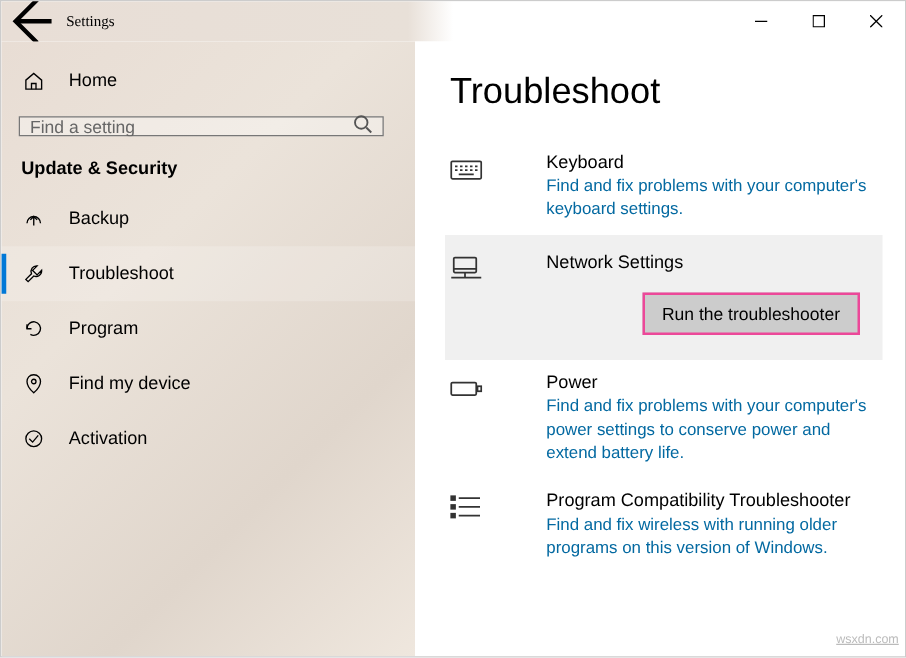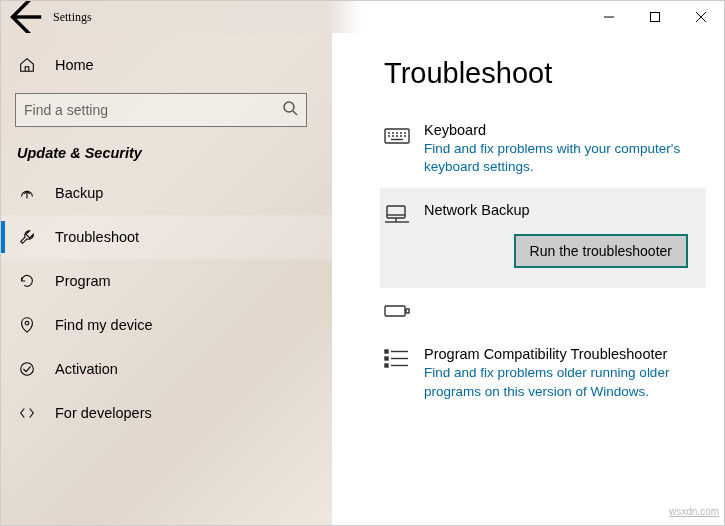--- a/index.html
+++ b/index.html
@@ -2,43 +2,43 @@
 <html><head>
   <meta charset="utf-8">
   <style>
     * { margin: 0; padding: 0; box-sizing: border-box; font-family: "Segoe UI", sans-serif; }
     body { width: 725px; height: 526px; background: #fff; display: flex; flex-direction: column; border: 1px solid #ccc; overflow: hidden; }
     .titlebar { height: 32px; display: flex; align-items: center; background: linear-gradient(to right, #e8ded6, #e8e0d8 45%, #fff 50%); }
     .back-btn { width: 46px; height: 32px; display: flex; align-items: center; justify-content: center; font-size: 14px; }
     .app-title { font-size: 12px; margin-left: 6px; color: #000; font-family: Liberation Serif, serif; }
     .win-controls { margin-left: auto; display: flex; height: 32px; }
     .win-btn { width: 46px; display: flex; align-items: center; justify-content: center; font-size: 11px; font-family: "Segoe MDL2 Assets","Segoe UI Symbol",sans-serif; }
-    .content { flex: 1; display: flex; overflow: hidden; gap: 24px; }
+    .content { flex: 1; display: flex; overflow: hidden; }
     .sidebar { width: 331px; background: linear-gradient(135deg, #e8ddd4 0%, #ebe3da 35%, #e0d6cc 70%, #efe7de 100%); display: flex; flex-direction: column; padding-top: 10px; }
     .nav-item { display: flex; align-items: center; height: 44px; padding-left: 16px; font-size: 14.5px; color: #000; position: relative; }
     .nav-item.selected::before { content: ""; position: absolute; left: 0; top: 6px; bottom: 6px; width: 4px; background: #0078d7; }
     .nav-item.selected { background: rgba(255,255,255,0.2); }
     .nav-icon { width: 20px; height: 20px; margin-right: 18px; display: flex; align-items: center; justify-content: center; }
     .nav-icon svg { width: 18px; height: 18px; stroke: #000; fill: none; stroke-width: 1.2; }
     .search-wrap { margin: 6px 14px 14px 14px; }
-    .search-box { width: 292px; height: 34px; border: 1px solid #777; background: rgba(255,255,255,0.35); display: flex; align-items: center; padding: 0 8px; }
+    .search-box { width: 292px; height: 16px; border: 1px solid #777; background: rgba(255,255,255,0.35); display: flex; align-items: center; padding: 0 8px; }
     .search-box input { flex: 1; border: none; background: transparent; font-size: 14px; outline: none; color: #555; font-style: italic; }
     .search-box input::placeholder { color: #666; font-style: normal; }
     .search-box .sicon svg { width: 16px; height: 16px; stroke: #555; fill: none; stroke-width: 1.5; }
-    .section-head { font-size: 14.5px; font-weight: 600; padding: 4px 16px 10px 16px; color: #000; font-style: italic; }
+    .section-head { font-size: 14.5px; font-weight: 600; padding: 4px 16px 10px 16px; color: #000; }
     .main { flex: 1; padding: 24px 18px 0 28px; overflow: hidden; }
     .page-title { font-size: 29px; font-weight: 400; margin-bottom: 22px; color: #000; }
     .ts-item { display: flex; padding: 10px 10px 12px 0; }
     .ts-item.selected { background: #f0f0f0; padding: 14px 12px 16px 4px; margin-left: -4px; }
     .ts-icon { width: 28px; height: 24px; margin-right: 12px; margin-top: 2px; }
     .ts-icon svg { width: 26px; height: 22px; stroke: #333; fill: none; stroke-width: 1.4; }
-    .ts-body { flex: 1; }
+    .ts-body { flex: 1; margin-left: 37px; }
     .ts-title { font-size: 14.5px; color: #000; margin-bottom: 2px; }
     .ts-desc { font-size: 13.5px; color: #0369a1; line-height: 1.35; }
-    .run-btn { display: block; margin: 16px 6px 4px auto; padding: 7px 14px; border: 2px solid #0f766e; background: #ccc; font-size: 14px; color: #000; }
+    .run-btn { display: block; margin: 16px 6px 4px auto; padding: 7px 14px; border: 2px solid #ec4899; background: #ccc; font-size: 14px; color: #000; }
     .watermark { position: absolute; right: 6px; top: 506px; font-size: 10px; color: #bbb; text-decoration: underline; }
   </style>
 </head>
 <body>
 
 <div class="titlebar">
   <div class="back-btn">
     <svg viewBox="0 0 16 16">
         <path d="M10 2 L4 8 L10 14" stroke="#000" fill="none" stroke-width="1.2"></path>
         <path d="M4 8 H14" stroke="#000" stroke-width="1.2"></path>
@@ -123,28 +123,20 @@
       <span>Find my device</span>
     </div>
     <div class="nav-item">
       <span class="nav-icon">
           <svg viewBox="0 0 20 20">
             <circle cx="10" cy="10" r="7"></circle>
             <path d="M6 10 L9 13 L14 7"></path>
           </svg>
         </span>
       <span>Activation</span>
-    </div>
-    <div class="nav-item">
-      <span class="nav-icon">
-          <svg viewBox="0 0 20 20">
-            <path d="M7 5 L3 10 L7 15 M13 5 L17 10 L13 15"></path>
-          </svg>
-        </span>
-      <span>For developers</span>
     </div>
   </div>
 
   <div class="main">
     <div class="page-title">Troubleshoot</div>
 
     <div class="ts-item">
       <div class="ts-icon"><svg viewBox="0 0 26 20">
             <rect x="1" y="4" width="24" height="14" rx="1"></rect>
             <line x1="4" y1="8" x2="6" y2="8"></line>
@@ -166,42 +158,46 @@
     </div>
 
     <div class="ts-item selected">
       <div class="ts-icon"><svg viewBox="0 0 26 22">
             <rect x="3" y="2" width="18" height="12" rx="1"></rect>
             <line x1="3" y1="11" x2="21" y2="11"></line>
             <line x1="1" y1="18" x2="25" y2="18"></line>
             <line x1="12" y1="14" x2="12" y2="18"></line>
           </svg></div>
       <div class="ts-body">
-        <div class="ts-title">Network Backup</div>
+        <div class="ts-title">Network Settings</div>
         <button class="run-btn">Run the troubleshooter</button>
       </div>
     </div>
 
     <div class="ts-item">
       <div class="ts-icon"><svg viewBox="0 0 26 16">
             <rect x="1" y="3" width="20" height="10" rx="1"></rect>
             <rect x="22" y="6" width="3" height="4"></rect>
           </svg></div>
+      <div class="ts-body">
+        <div class="ts-title">Power</div>
+        <div class="ts-desc">Find and fix problems with your computer's power settings to conserve power and extend battery life.</div>
+      </div>
     </div>
 
     <div class="ts-item">
       <div class="ts-icon"><svg viewBox="0 0 26 22">
             <rect x="1" y="2" width="3" height="3" fill="#333"></rect>
             <line x1="7" y1="3.5" x2="24" y2="3.5"></line>
             <rect x="1" y="9" width="3" height="3" fill="#333"></rect>
             <line x1="7" y1="10.5" x2="24" y2="10.5"></line>
             <rect x="1" y="16" width="3" height="3" fill="#333"></rect>
             <line x1="7" y1="17.5" x2="24" y2="17.5"></line>
           </svg></div>
       <div class="ts-body">
         <div class="ts-title">Program Compatibility Troubleshooter</div>
-        <div class="ts-desc">Find and fix problems older running older programs on this version of Windows.</div>
+        <div class="ts-desc">Find and fix wireless with running older programs on this version of Windows.</div>
       </div>
     </div>
   </div>
 </div>
 
 <div class="watermark">wsxdn.com</div>
 
 </body></html>

